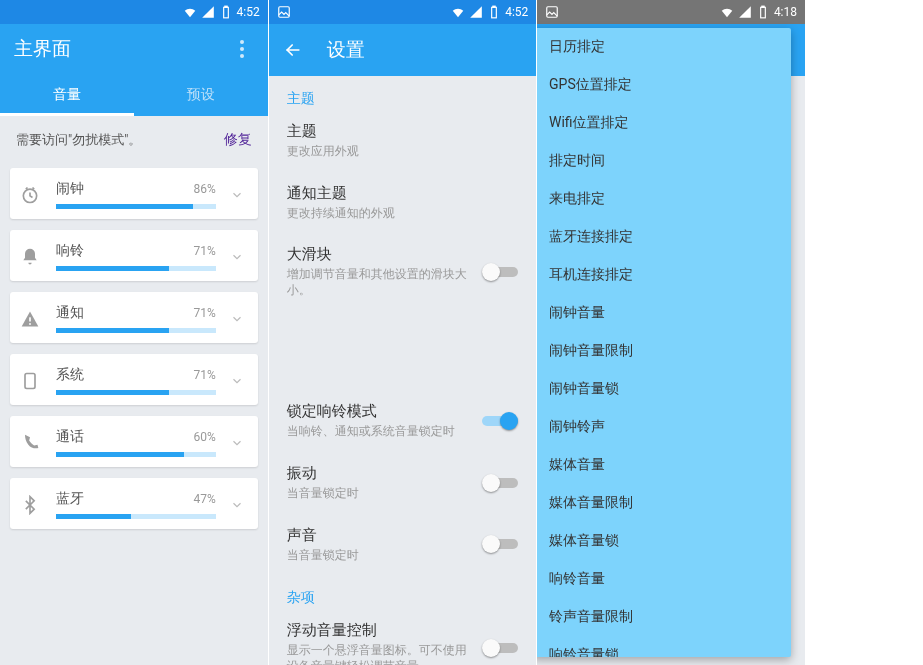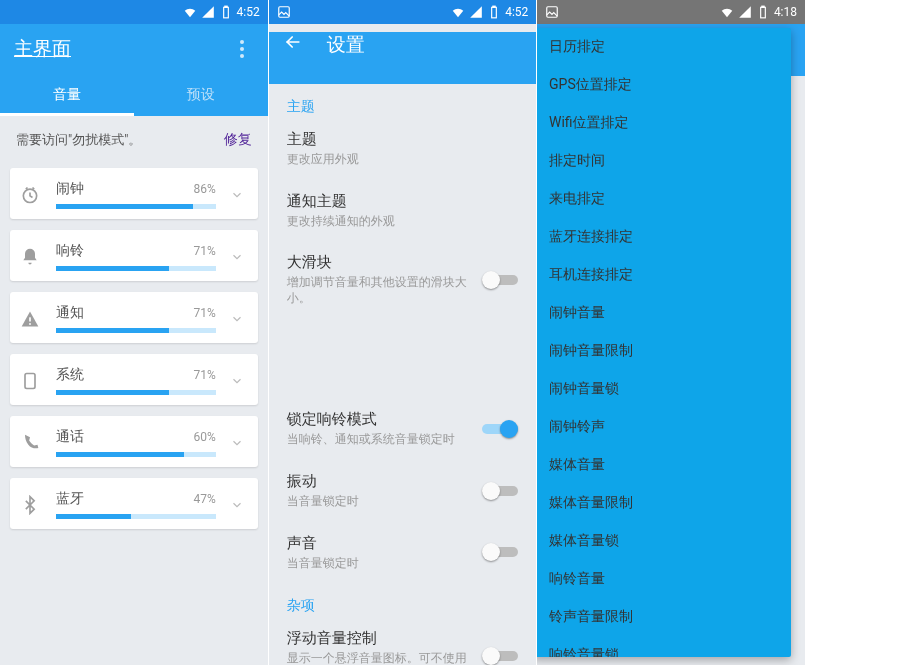--- a/index.html
+++ b/index.html
@@ -8,21 +8,21 @@
   .phone { width: 307px; height: 665px; position: relative; overflow: hidden; background: #e8ebef; border-right: 1px solid #fff; }
 
   
   .statusbar { height: 24px; background: #1e88e5; color: #fff; display: flex; align-items: center; justify-content: flex-end; padding: 0 8px; font-size: 12px; gap: 4px; }
   .statusbar.grey { background: #757575; }
   .statusbar .left { margin-right: auto; display:flex; gap:4px; }
   .stat-icon svg, .stat-icon { width:14px; height:14px; display:block; }
 
   
   .appbar1 { background: #29a3f2; color:#fff; }
-  .appbar1-top { height: 50px; display:flex; align-items:center; padding: 0 14px; text-decoration: underline; }
+  .appbar1-top { height: 50px; display:flex; align-items:center; padding: 0 14px; }
   .appbar1-top .title { font-size: 19px; font-weight: 400; flex:1; }
   .dots { width:24px; display:flex; flex-direction:column; align-items:center; gap:3px; cursor:pointer; }
   .dots span { width:4px; height:4px; border-radius:50%; background:#cfe9fb; }
   .tabs { display:flex; height: 42px; }
   .tab { flex:1; display:flex; align-items:center; justify-content:center; font-size:14px; color:#bde0f9; position:relative; cursor:pointer; }
   .tab.active { color:#fff; }
   .tab.active::after { content:""; position:absolute; bottom:0; left:0; right:0; height:3px; background:#fff; }
 
   .notice { display:flex; align-items:center; height:48px; padding:0 16px; font-size:13px; color:#555; }
   .notice .msg { flex:1; }
@@ -35,21 +35,21 @@
   .vol-main { flex:1; }
   .vol-row { display:flex; align-items:center; justify-content:space-between; }
   .vol-label { font-size:14px; color:#555; }
   .vol-pct { font-size:12px; color:#999; }
   .vol-bar { height:5px; background:rgba(41,163,242,.25); margin-top:6px; position:relative; }
   .vol-bar .fill { position:absolute; top:0; bottom:0; left:0; background:#29a3f2; }
   .vol-chevron { width:18px; color:#bbb; cursor:pointer; }
   .vol-chevron svg { width:14px; height:14px; display:block; }
 
   
-  .appbar2 { background:#29a3f2; color:#fff; height:52px; display:flex; padding:0 14px; gap:24px;margin-top:8px; }
+  .appbar2 { background:#29a3f2; color:#fff; height:52px; display:flex; align-items:center; padding:0 14px; gap:24px; }
   .appbar2 .back { cursor:pointer; }
   .appbar2 .back svg { width:20px; height:20px; display:block; }
   .appbar2 .title2 { font-size:19px; }
   .settings-body { overflow:hidden; }
   .sect-header { color:#29a3f2; font-size:14px; padding: 14px 18px 2px 18px; font-weight:500; }
   .set-row { padding: 12px 18px; display:flex; align-items:center; gap:14px; }
   .set-row.clickable { cursor:pointer; }
   .set-text { flex:1; }
   .set-title { font-size:15px; color:#333; margin-bottom:3px; }
   .set-sub { font-size:12px; color:#999; line-height:1.3; }
@@ -57,21 +57,21 @@
   .switch { width:36px; height:20px; position:relative; cursor:pointer; }
   .switch .track { position:absolute; top:5px; left:0; right:0; height:10px; border-radius:6px; background:#bdbdbd; }
   .switch .thumb { position:absolute; top:1px; width:18px; height:18px; border-radius:50%; background:#fafafa; box-shadow:0 1px 2px rgba(0,0,0,.4); left:0; }
   .switch.on .track { background:#9ed6f9; }
   .switch.on .thumb { background:#29a3f2; left:18px; }
 
   
   .s3-bg { position:absolute; inset:0; }
   .s3-header { height:52px; background:#29a3f2; }
   .s3-rest { background:#e8ebef; position:absolute; top:76px; bottom:0; left:0; right:0; }
-  .menu-card { position:absolute; top:28px; right:14px; width:260px; bottom:8px; background:#0ea5e9; border-radius:2px; box-shadow:0 3px 10px rgba(0,0,0,.3); overflow:hidden; }
+  .menu-card { position:absolute; top:28px; right:14px; width:260px; bottom:8px; background:#7dd3fc; border-radius:2px; box-shadow:0 3px 10px rgba(0,0,0,.3); overflow:hidden; }
   .menu-list { display:flex; flex-direction:column; }
   .menu-item { padding: 10px 18px; font-size:14px; color:#333; cursor:pointer; }
 </style>
 </head>
 <body>
 
 <div class="wrap">
 
   <div class="phone">
     <div class="statusbar">

